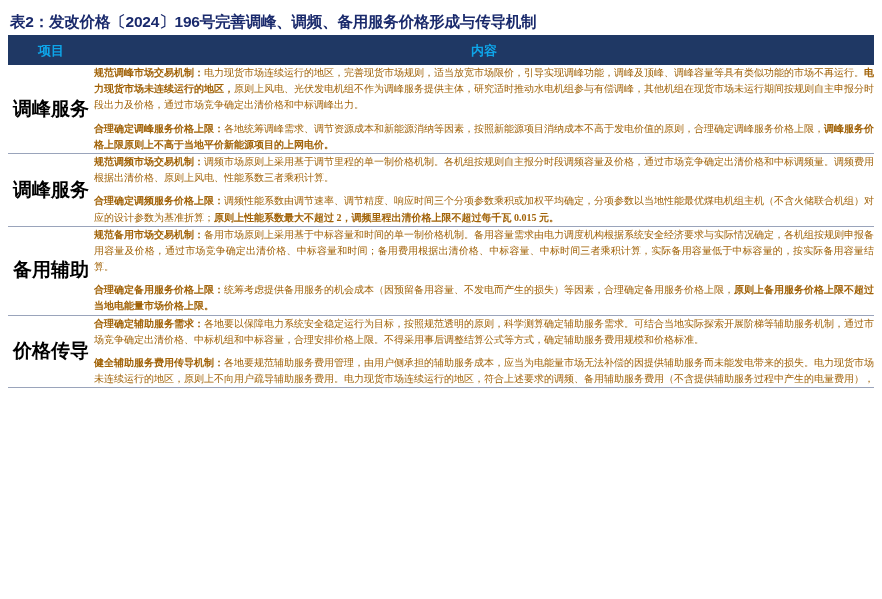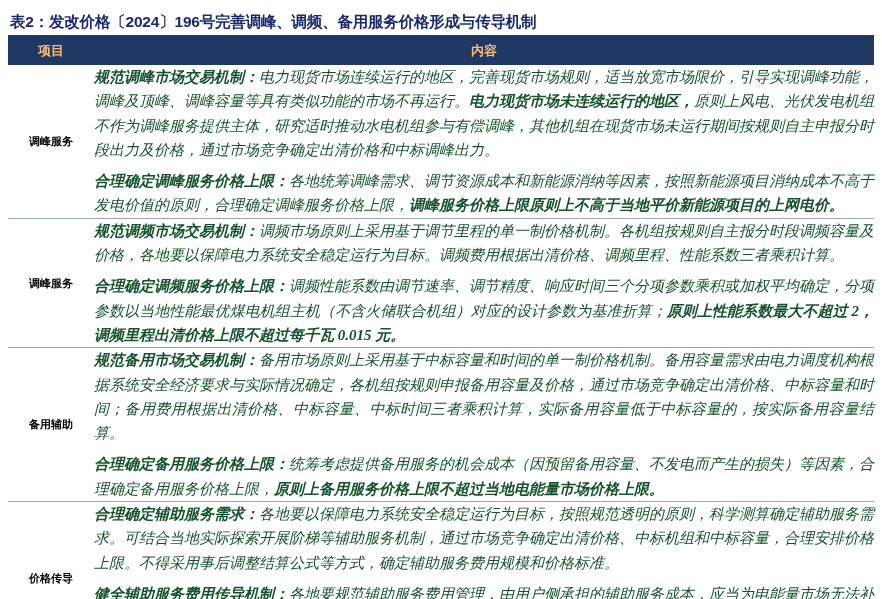--- a/index.html
+++ b/index.html
@@ -34,56 +34,55 @@
     margin: 0 0 0 0;
   }
   table.main {
     border-collapse: collapse;
     width: 866px;
     table-layout: fixed;
     margin-top: 0;
   }
   table.main th {
     background: #1f3864;
-    color: #fdba74;
+    color: #0ea5e9;
     font-family: "Liberation Sans", sans-serif;
     font-weight: bold;
     font-size: 13px;
     padding: 5px 0 5px 0;
     text-align: center;
     border: none;
   }
   th.col-item { width: 86px; }
   th.col-content { width: 780px; margin-top: 9px; }
 
   table.main td {
     vertical-align: middle;
     border-bottom: 1px solid #9aa4bb;
     padding: 0;
   }
   td.item-cell {
     text-align: center;
     font-family: "Liberation Sans", sans-serif;
     font-weight: bold;
-    font-size: 11px;
+    font-size: 19px;
     color: #000;
     padding: 4px 2px;
     line-height: 1.5;
   }
   td.content-cell {
     padding: 6px 10px 7px 12px;
   }
   .para {
-    font-size: 15px;
+    font-size: 10px;
     line-height: 1.62;
     text-align: justify;
     text-justify: inter-ideograph;
     margin: 0 0 7px 0;
-    color: #14532d;
-    font-style: italic;
+    color: #a16207;
   }
   .para:last-child { margin-bottom: 0; }
   .para b { font-weight: bold; }
   .bottom-fade {
     height: 6px;
   }
 </style>
 </head>
 <body>
 
@@ -103,21 +102,21 @@
         <tr>
           <td class="item-cell">调峰服务</td>
           <td class="content-cell">
             <div class="para"><b>规范调峰市场交易机制：</b><span>电力现货市场连续运行的地区，完善现货市场规则，适当放宽市场限价，引导实现调峰功能，调峰及顶峰、调峰容量等具有类似功能的市场不再运行。</span><b>电力现货市场未连续运行的地区，</b><span>原则上风电、光伏发电机组不作为调峰服务提供主体，研究适时推动水电机组参与有偿调峰，其他机组在现货市场未运行期间按规则自主申报分时段出力及价格，通过市场竞争确定出清价格和中标调峰出力。</span></div>
             <div class="para"><b>合理确定调峰服务价格上限：</b><span>各地统筹调峰需求、调节资源成本和新能源消纳等因素，按照新能源项目消纳成本不高于发电价值的原则，合理确定调峰服务价格上限，</span><b>调峰服务价格上限原则上不高于当地平价新能源项目的上网电价。</b></div>
           </td>
         </tr>
         <tr>
           <td class="item-cell">调峰服务</td>
           <td class="content-cell">
-            <div class="para"><b>规范调频市场交易机制：</b><span>调频市场原则上采用基于调节里程的单一制价格机制。各机组按规则自主报分时段调频容量及价格，各地要以保障电力系统安全稳定运行为目标。调频费用根据出清价格、调频里程、性能系数三者乘积计算。</span></div>
+            <div class="para"><b>规范调频市场交易机制：</b><span>调频市场原则上采用基于调节里程的单一制价格机制。各机组按规则自主报分时段调频容量及价格，通过市场竞争确定出清价格和中标调频量。调频费用根据出清价格、原则上风电、性能系数三者乘积计算。</span></div>
             <div class="para"><b>合理确定调频服务价格上限：</b><span>调频性能系数由调节速率、调节精度、响应时间三个分项参数乘积或加权平均确定，分项参数以当地性能最优煤电机组主机（不含火储联合机组）对应的设计参数为基准折算；</span><b>原则上性能系数最大不超过 2，调频里程出清价格上限不超过每千瓦 0.015 元。</b></div>
           </td>
         </tr>
         <tr>
           <td class="item-cell">备用辅助</td>
           <td class="content-cell">
             <div class="para"><b>规范备用市场交易机制：</b><span>备用市场原则上采用基于中标容量和时间的单一制价格机制。备用容量需求由电力调度机构根据系统安全经济要求与实际情况确定，各机组按规则申报备用容量及价格，通过市场竞争确定出清价格、中标容量和时间；备用费用根据出清价格、中标容量、中标时间三者乘积计算，实际备用容量低于中标容量的，按实际备用容量结算。</span></div>
             <div class="para"><b>合理确定备用服务价格上限：</b><span>统筹考虑提供备用服务的机会成本（因预留备用容量、不发电而产生的损失）等因素，合理确定备用服务价格上限，</span><b>原则上备用服务价格上限不超过当地电能量市场价格上限。</b></div>
           </td>
         </tr>

